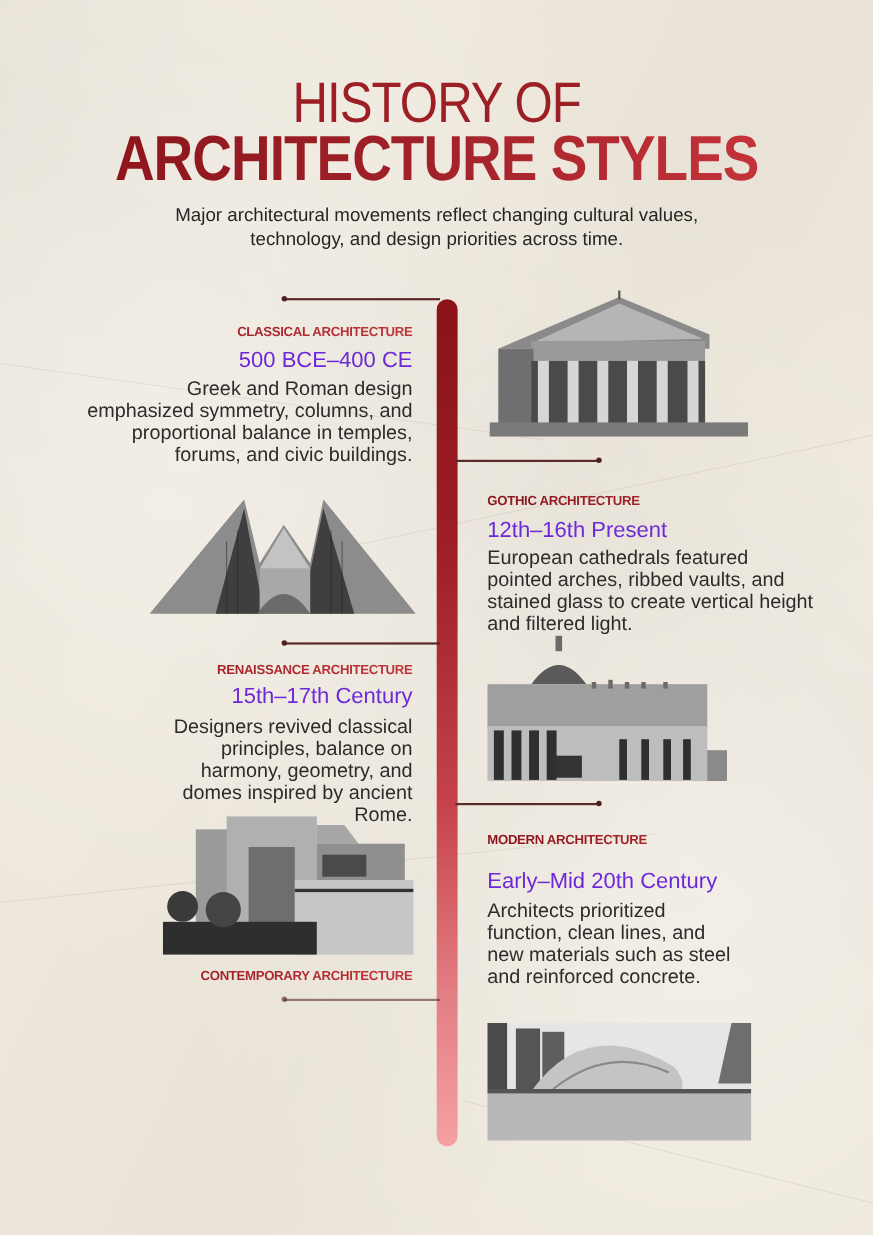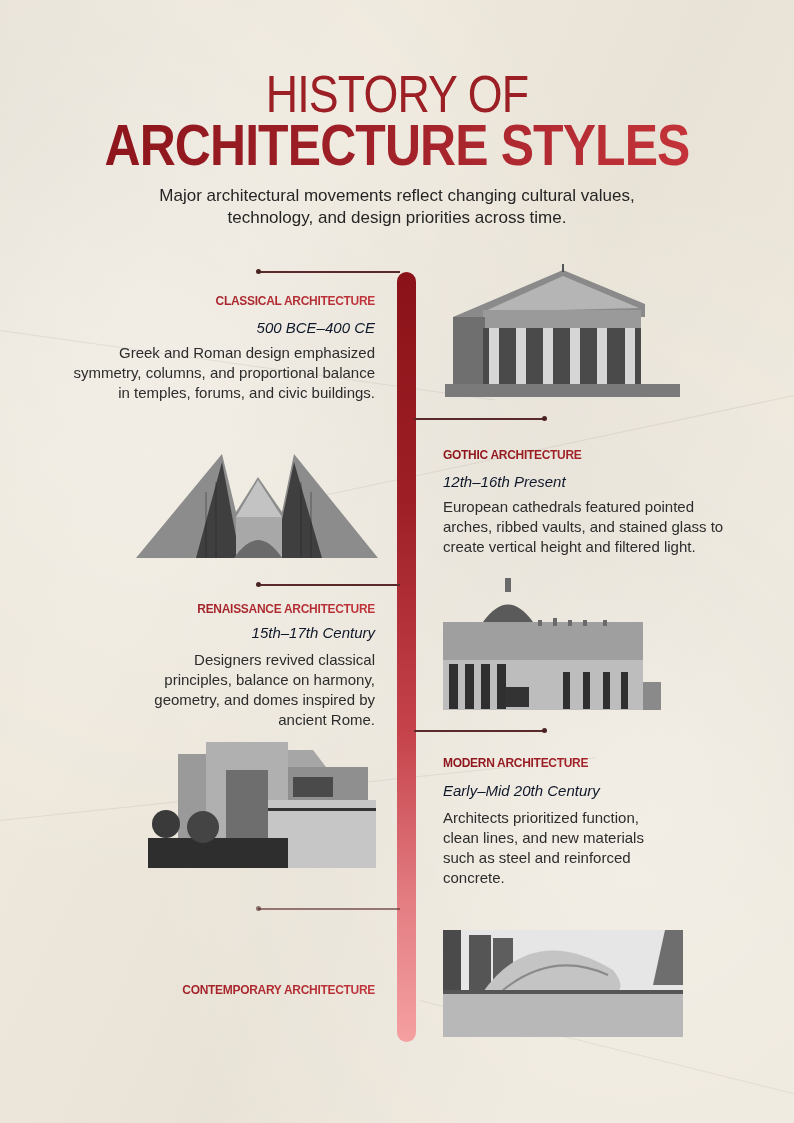--- a/index.html
+++ b/index.html
@@ -19,22 +19,22 @@
     background:linear-gradient(90deg,#8a1319 0%,#a2222a 50%,#c9363c 100%);-webkit-background-clip:text;background-clip:text;color:transparent;}
   .subtitle{position:absolute;left:120px;right:120px;top:185px;text-align:center;font-size:17px;line-height:22px;color:#252525;}
   .bar{position:absolute;left:397px;top:272px;width:19px;height:770px;border-radius:10px;
     background:linear-gradient(180deg,#8a1218 0%,#9e1f26 30%,#c6434b 60%,#e37e83 82%,#f5a0a2 100%);}
   .conn{position:absolute;height:2px;background:#5a2a2a;}
   .dot{position:absolute;width:5px;height:5px;border-radius:50%;background:#4a2222;}
   .entry{position:absolute;}
   .entry.left{text-align:right;}
   .entry .h{font-weight:700;font-size:12px;line-height:22px;letter-spacing:-0.3px;white-space:nowrap;
     background:linear-gradient(90deg,#8a1319,#c1353c);-webkit-background-clip:text;background-clip:text;color:transparent;}
-  .entry .d{font-style:italic;font-size:15px;line-height:22px;margin-top:4px;color:#0f172a;}
-  .entry .t{font-size:15px;line-height:20px;margin-top:4px;color:#2c2c2c;}
+  .entry .d{font-size:20px;line-height:22px;margin-top:4px;color:#6d28d9;}
+  .entry .t{font-size:18px;line-height:20px;margin-top:4px;color:#2c2c2c;}
   .photo{position:absolute;filter:grayscale(1);}
 </style>
 </head>
 <body>
 
 <div class="crease" style="left:0;top:330px;width:500px;transform:rotate(8deg);"></div>
 <div class="crease" style="left:300px;top:500px;width:520px;transform:rotate(-12deg);"></div>
 <div class="crease" style="left:0;top:820px;width:600px;transform:rotate(-6deg);"></div>
 <div class="crease" style="left:420px;top:1000px;width:400px;transform:rotate(14deg);"></div>
 
@@ -137,25 +137,25 @@
   <rect x="140" y="25" width="80" height="36" fill="#8f8f8f"></rect>
   <rect x="145" y="35" width="40" height="20" fill="#4a4a4a"></rect>
   <rect x="120" y="58" width="108" height="68" fill="#c6c6c6"></rect>
   <rect x="120" y="66" width="108" height="3" fill="#333"></rect>
   <rect x="0" y="96" width="140" height="30" fill="#2e2e2e"></rect>
   <circle cx="18" cy="82" r="14" fill="#3a3a3a"></circle>
     <circle cx="55" cy="85" r="16" fill="#444"></circle>
 </svg>
 <div class="entry" style="left:443px;width:290px;top:752px;">
   <div class="h">MODERN ARCHITECTURE</div>
-  <div class="d" style="margin-top:6px;">Early–Mid 20th Century</div>
+  <div class="d" style="margin-top:16px;">Early–Mid 20th Century</div>
   <div class="t" style="padding-right:55px;margin-top:6px;">Architects prioritized function, clean lines, and new materials such as steel and reinforced concrete.</div>
 </div>
 
-<div class="entry left" style="left:60px;width:315px;top:979px;">
+<div class="entry left" style="left:60px;width:315px;top:876px;">
   <div class="h">CONTEMPORARY ARCHITECTURE</div>
 </div>
 <svg class="photo" style="left:443px;top:930px;" width="240" height="107" viewBox="0 0 240 107">
   <rect x="0" y="0" width="240" height="107" fill="#e6e6e6"></rect>
   <rect x="0" y="0" width="18" height="60" fill="#4a4a4a"></rect>
   <rect x="26" y="5" width="22" height="55" fill="#555"></rect>
   <rect x="50" y="8" width="20" height="52" fill="#5e5e5e"></rect>
   <path d="M40,62 Q90,-8 170,40 Q182,55 175,62 Z" fill="#c4c4c4"></path>
   <path d="M60,60 Q110,20 165,45" stroke="#8a8a8a" stroke-width="2" fill="none"></path>
   <polygon points="222,0 240,0 240,55 210,55" fill="#6e6e6e"></polygon>

